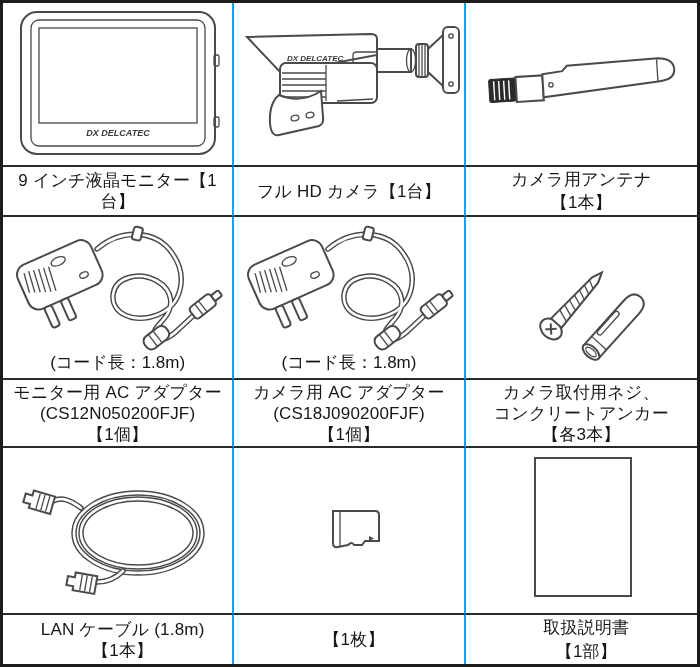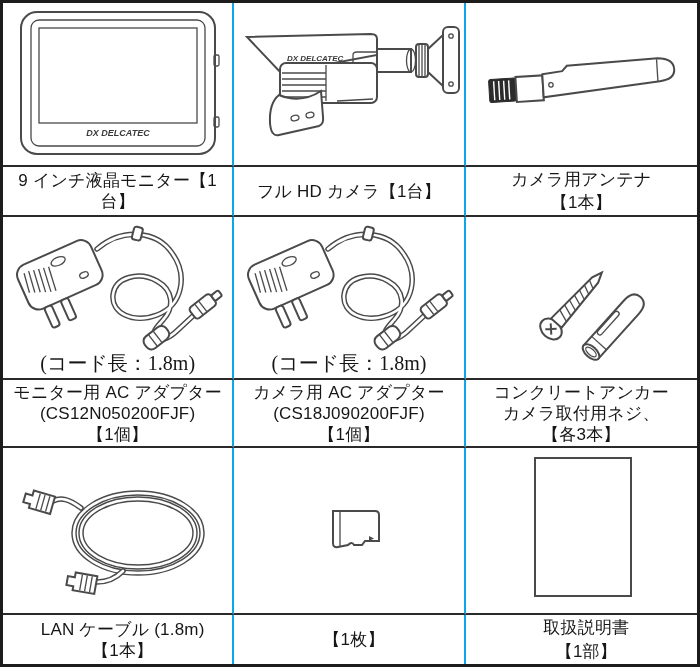--- a/index.html
+++ b/index.html
@@ -29,22 +29,22 @@
     display:flex;flex-direction:column;
     align-items:center;justify-content:center;
     text-align:center;
     color:#161616;
     font-size:17px;
     line-height:21px;
     letter-spacing:0.2px;
     padding:2px 2px;
   }
   .caption{
-    color:#161616;font-size:20px;line-height:20px;
-    text-align:center;margin-top:2px;margin-bottom:4px;font-family:Liberation Serif, serif;
+    color:#161616;font-size:17px;line-height:20px;
+    text-align:center;margin-top:2px;margin-bottom:4px;
   }
   .ill{stroke:#4a4a4a;fill:none;stroke-width:2;}
   .ill-thin{stroke:#4a4a4a;fill:none;stroke-width:1.3;}
   .ill-fill{fill:#ffffff;stroke:#4a4a4a;stroke-width:2;}
   .ill-dark{fill:#2b2b2b;stroke:#2b2b2b;}
   .logo-text{fill:#3a3a3a;font-family:"Liberation Sans",sans-serif;font-weight:bold;font-style:italic;}
   .tube-out{stroke:#4a4a4a;stroke-width:5.5;fill:none;stroke-linecap:round;}
   .tube-in{stroke:#ffffff;stroke-width:2.6;fill:none;stroke-linecap:round;}
 </style>
 </head>
@@ -234,22 +234,22 @@
     <div>モニター用 AC アダプター</div>
     <div>(CS12N050200FJF)</div>
     <div>【1個】</div>
   </div>
   <div class="cell label-cell">
     <div>カメラ用 AC アダプター</div>
     <div>(CS18J090200FJF)</div>
     <div>【1個】</div>
   </div>
   <div class="cell label-cell last-col">
+    <div>カメラ取付用ネジ、</div>
     <div>コンクリートアンカー</div>
-    <div>カメラ取付用ネジ、</div>
     <div>【各3本】</div>
   </div>
 
   <div class="cell img-cell">
     <svg width="226" height="160" viewBox="0 0 226 160">
 
       <ellipse cx="133" cy="82" rx="64" ry="40" class="tube-out"></ellipse>
       <ellipse cx="133" cy="82" rx="57" ry="34" class="tube-out"></ellipse>
       <ellipse cx="133" cy="82" rx="64" ry="40" class="tube-in"></ellipse>
       <ellipse cx="133" cy="82" rx="57" ry="34" class="tube-in"></ellipse>

